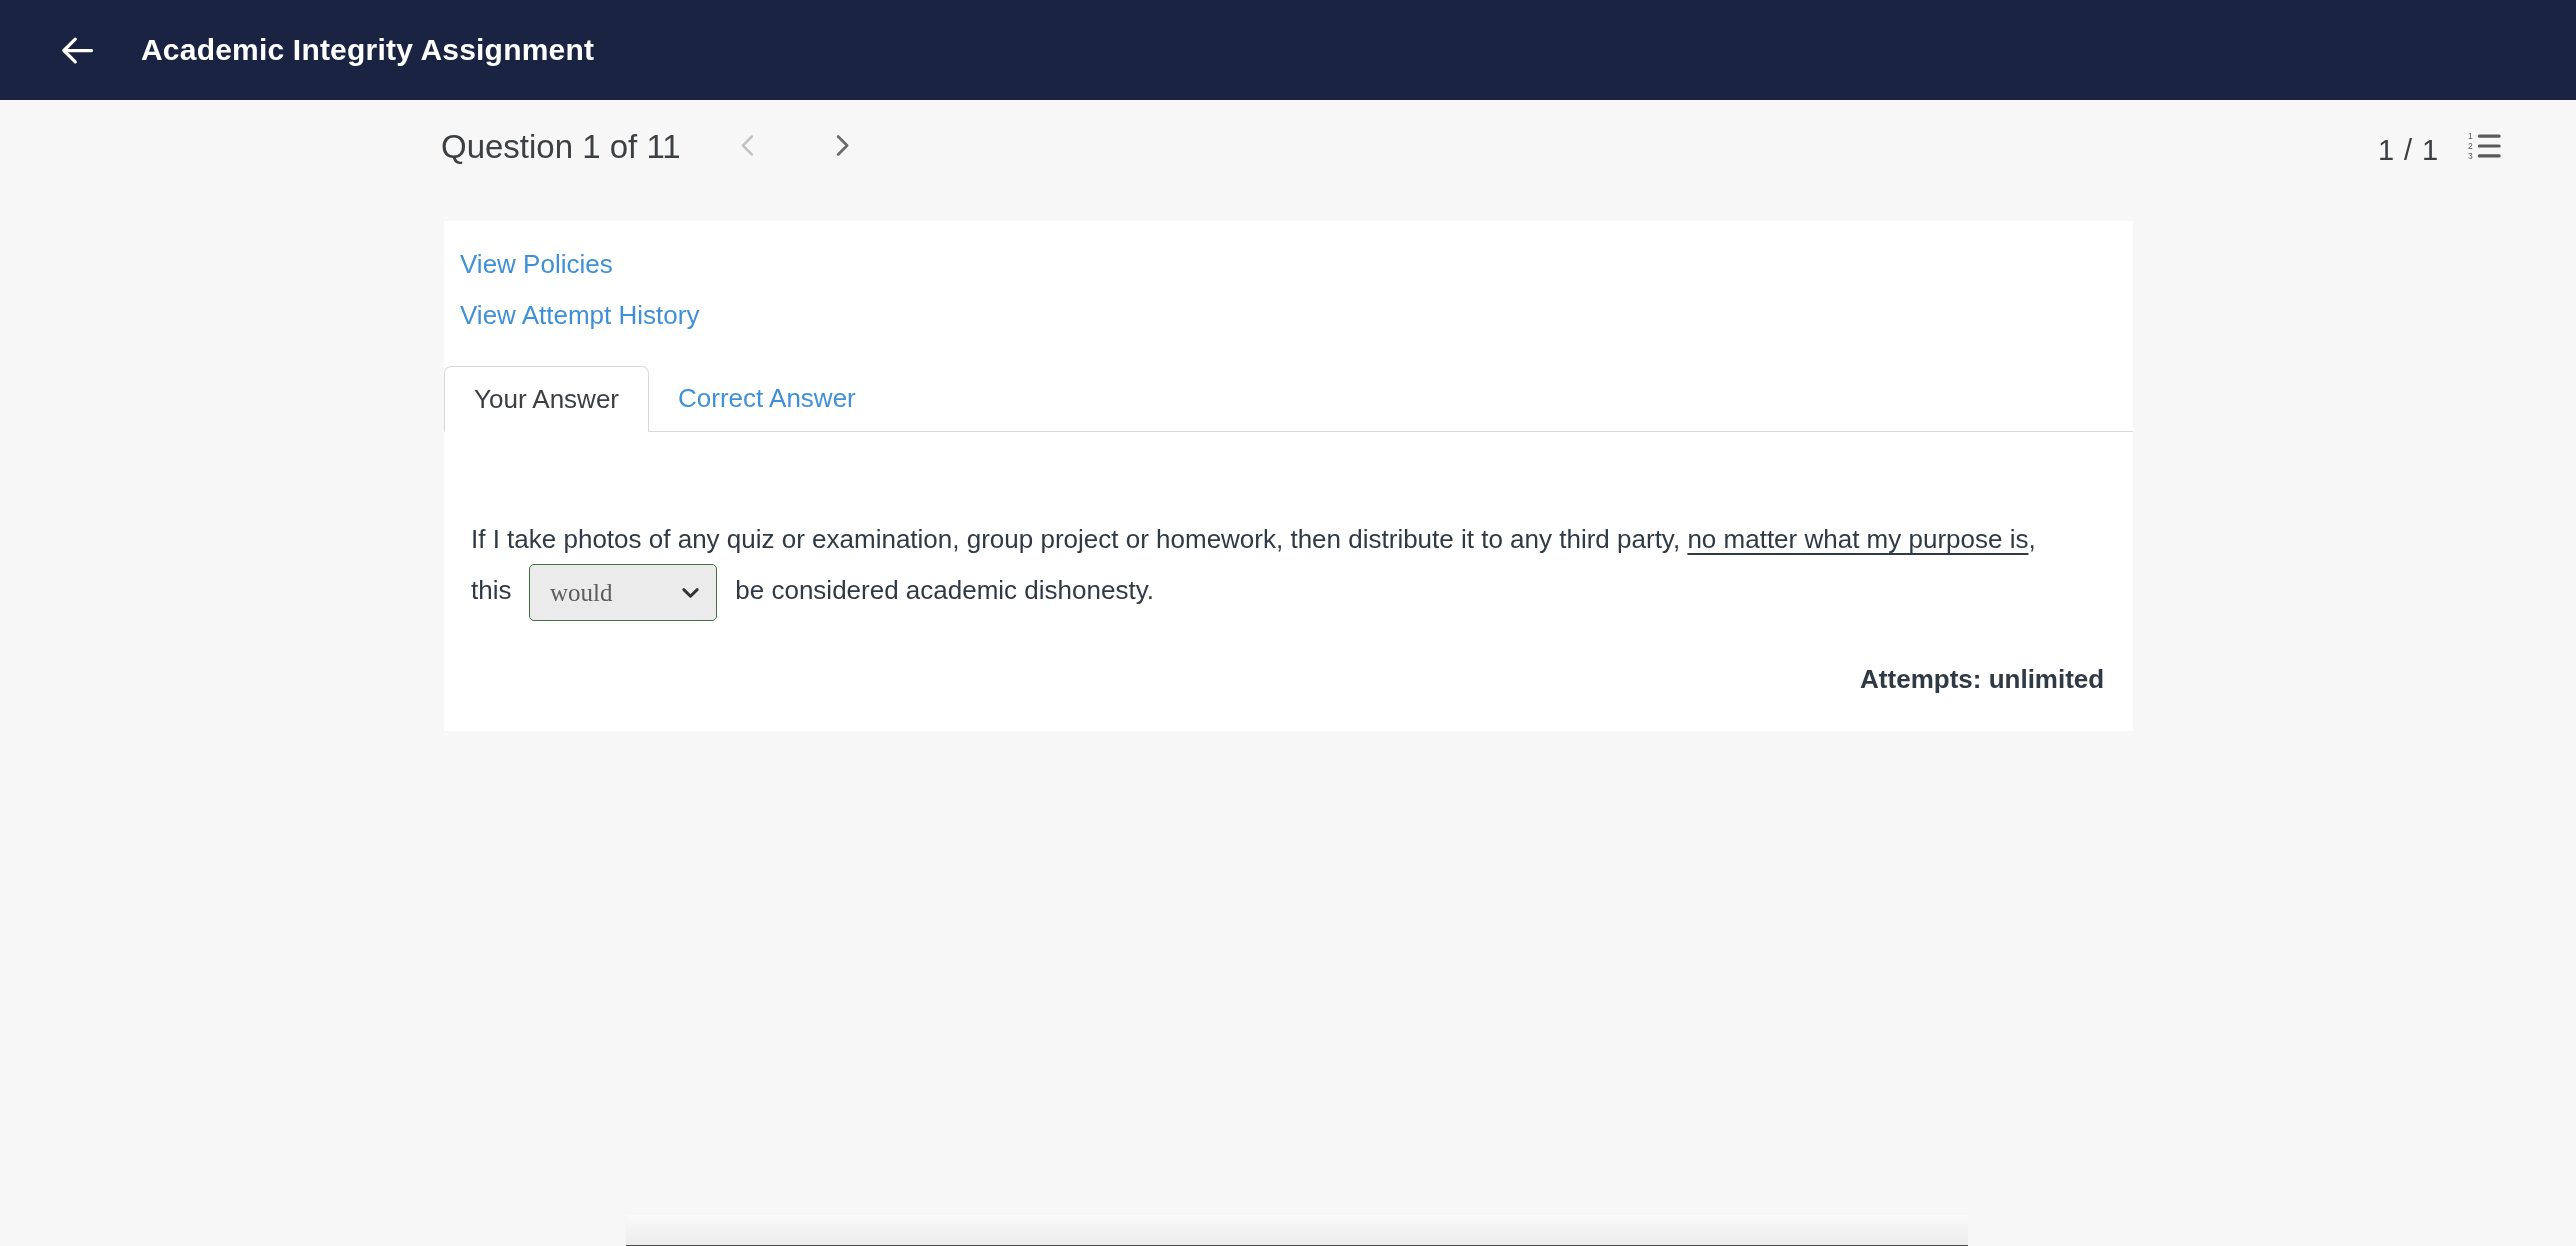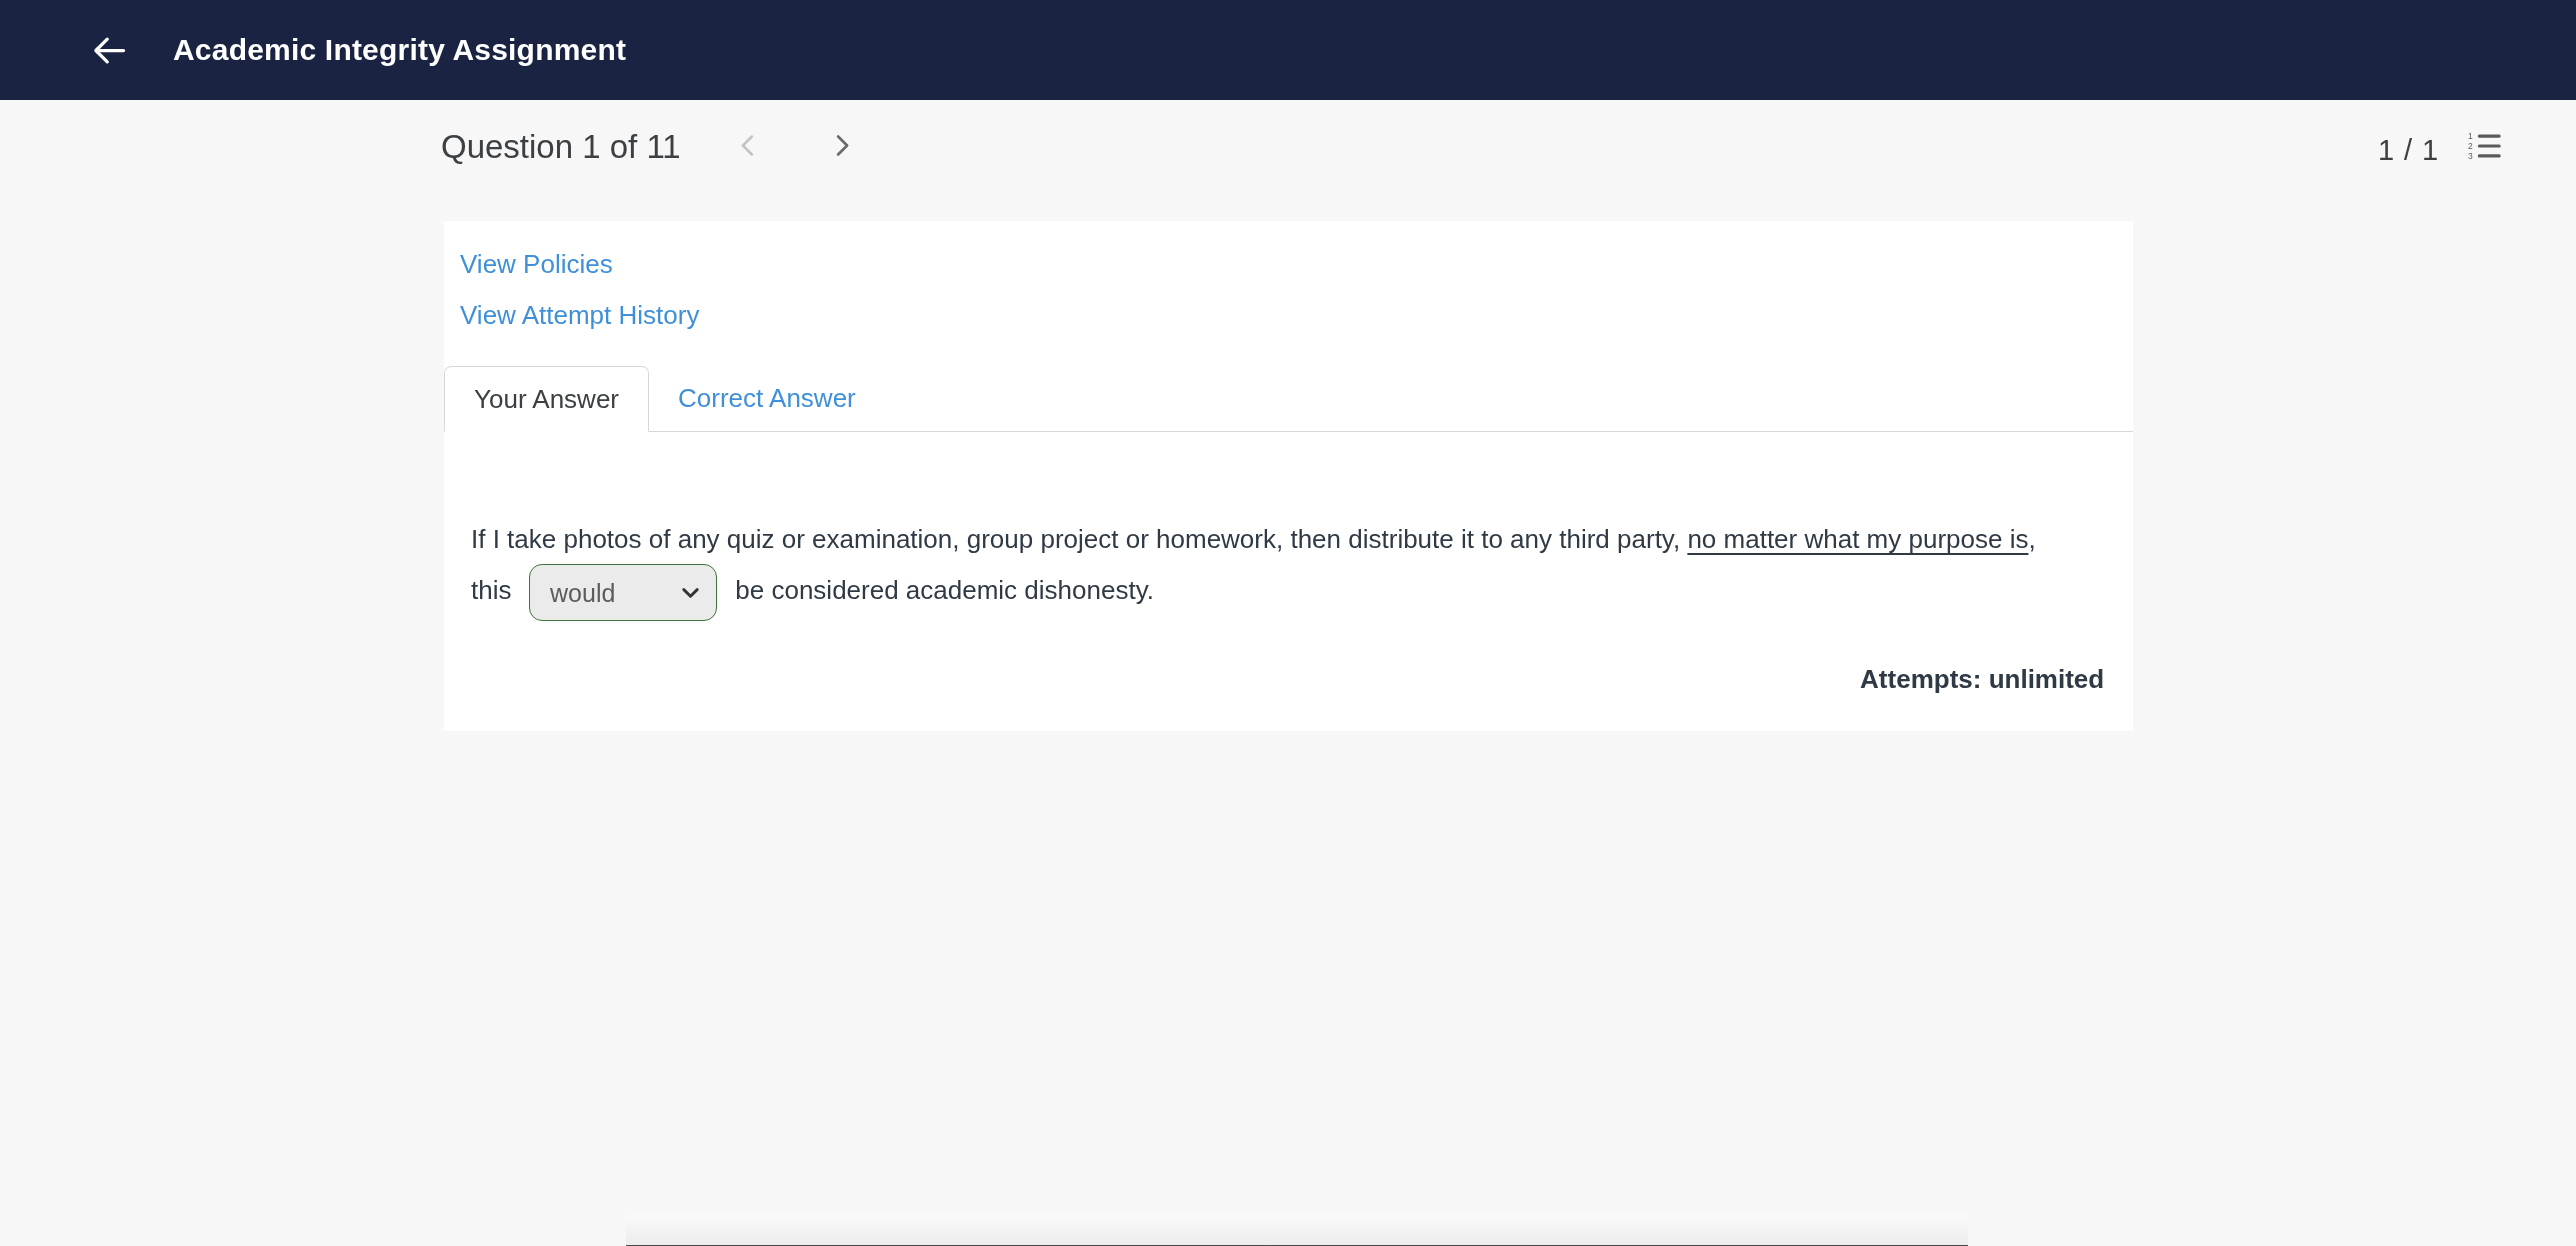--- a/index.html
+++ b/index.html
@@ -10,21 +10,21 @@
     font-family: "Liberation Sans", sans-serif;
     overflow: hidden;
   }
 
   
   .appbar {
     height: 100px;
     background: #1a2342;
     display: flex;
     align-items: center;
-    padding-left: 87px;
+    padding-left: 55px;
     gap: 39px;
   }
   .back-btn {
     width: 47px;
     height: 47px;
     display: flex;
     align-items: center;
     justify-content: center;
     cursor: pointer;
     border: none;
@@ -176,25 +176,25 @@
 
   .answer-select {
     display: inline-flex;
     align-items: center;
     justify-content: space-between;
     vertical-align: middle;
     width: 188px;
     height: 57px;
     background: #ebebeb;
     border: 1.8px solid #41713e;
-    border-radius: 13px;
+    border-radius: 5px;
     padding: 0 14.3px 0 19.7px;
     margin: 0 10.7px;
     cursor: pointer;
-    font-family: Liberation Sans, sans-serif;
+    font-family: Liberation Serif, serif;
     font-size: 25px;
     color: #5c5c5c;
   }
   .answer-select .sel-caret { display: flex; align-items: center; }
 
   .attempts {
     margin-top: 43px;
     text-align: right;
     font-size: 26px;
     font-weight: 700;

